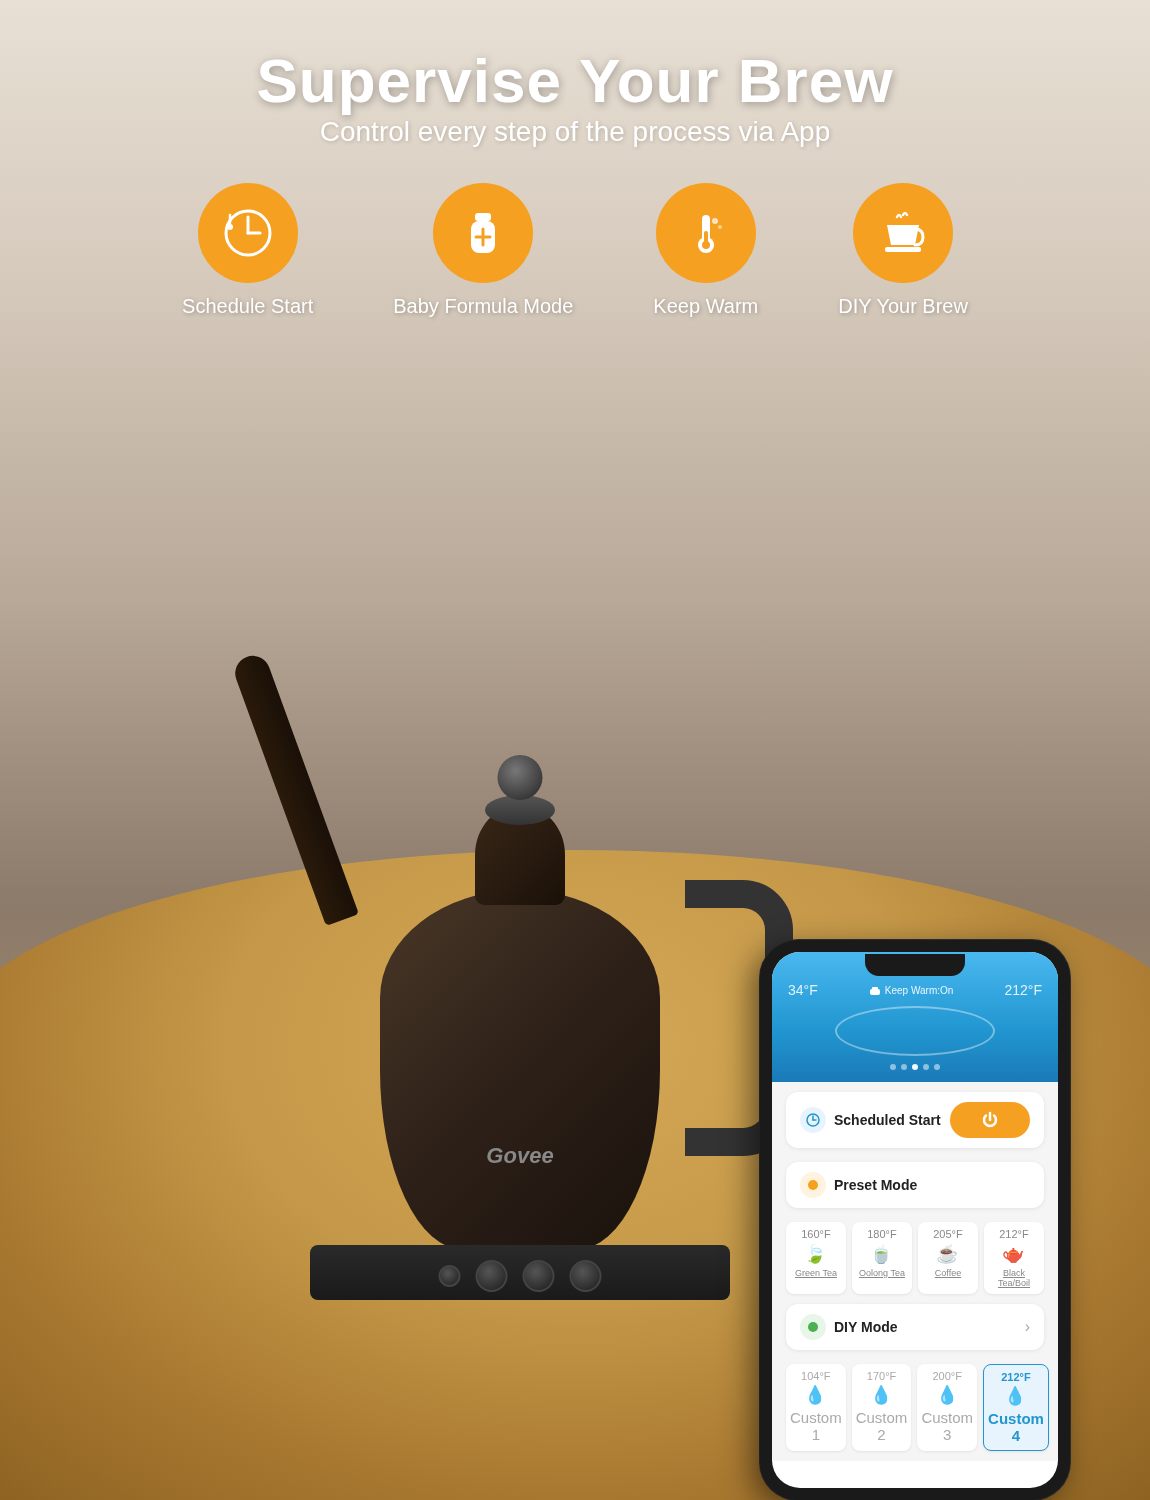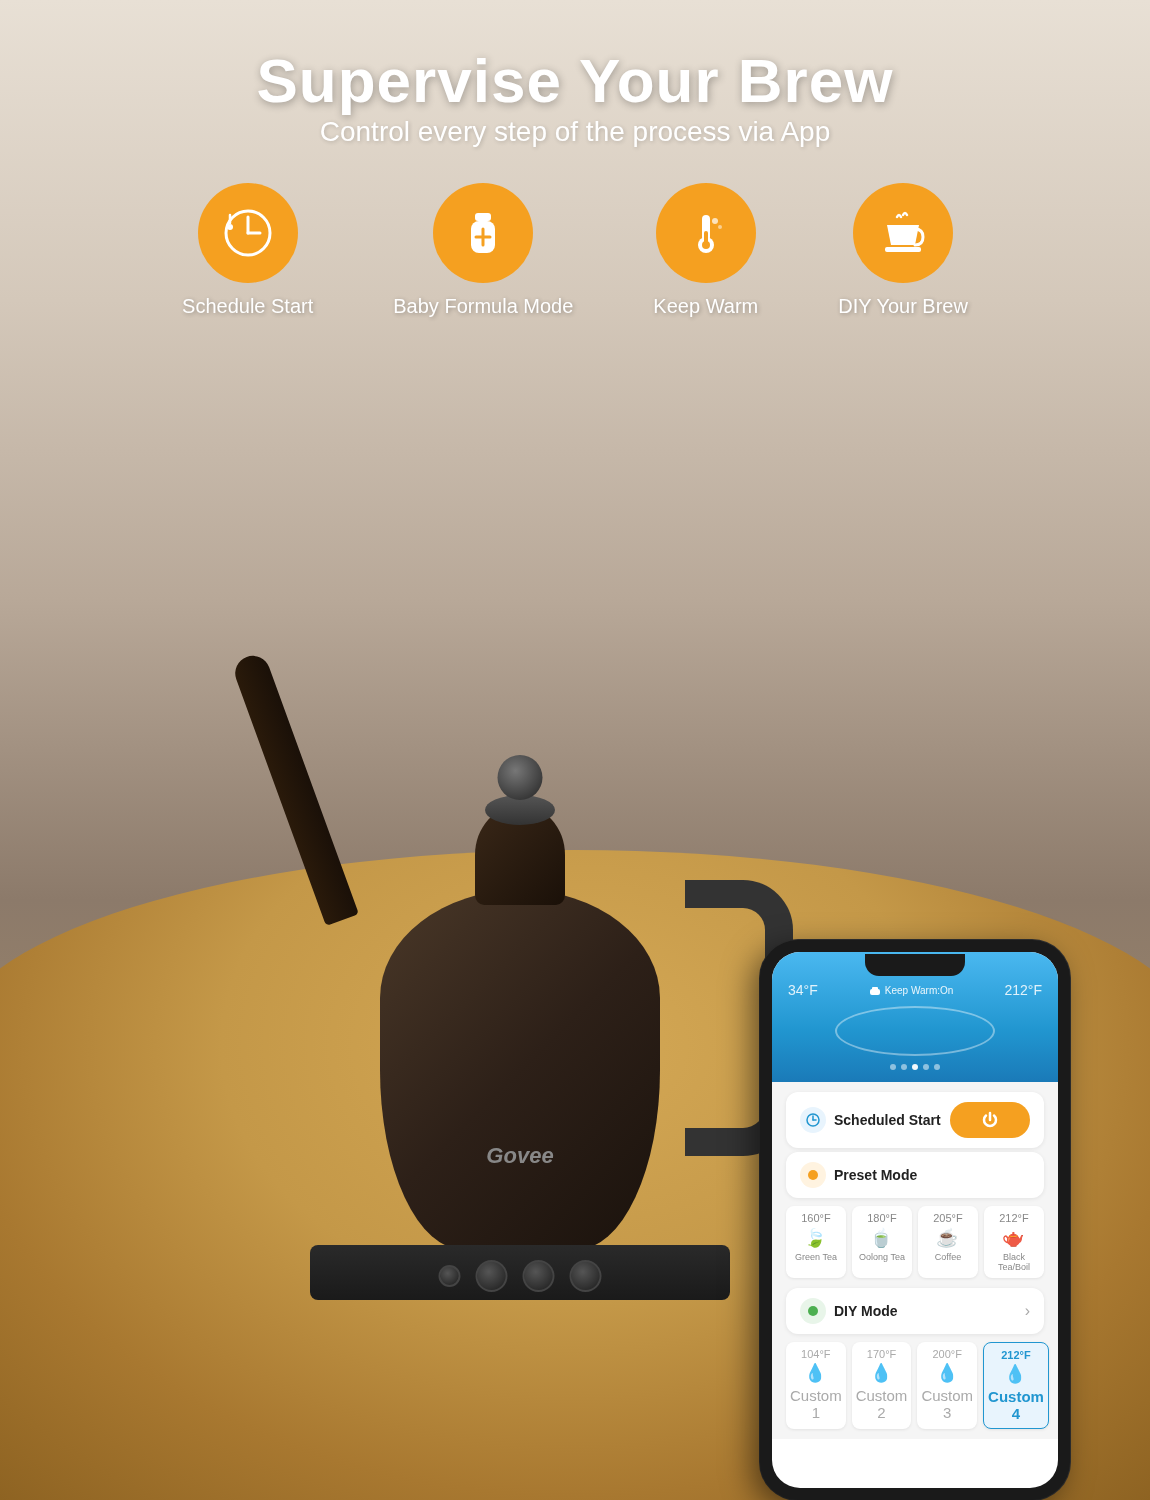--- a/index.html
+++ b/index.html
@@ -365,21 +365,21 @@
     }
 
     
     .feature-row {
       background: white;
       border-radius: 12px;
       padding: 10px 14px;
       display: flex;
       align-items: center;
       justify-content: space-between;
-      margin-bottom: 4px;
+      margin-bottom: 14px;
       box-shadow: 0 1px 4px rgba(0,0,0,0.08);
     }
 
     .feature-row-left {
       display: flex;
       align-items: center;
       gap: 8px;
     }
 
     .feature-icon-small {
@@ -464,20 +464,21 @@
 
     .preset-icon {
       font-size: 18px;
       color: #ccc;
       margin-bottom: 3px;
     }
 
     .preset-name {
       font-size: 9px;
       color: #888;
+      text-decoration: underline;
     }
 
     
     .diy-section {
       margin-top: 4px;
     }
 
     .diy-grid {
       display: flex;
       gap: 6px;

